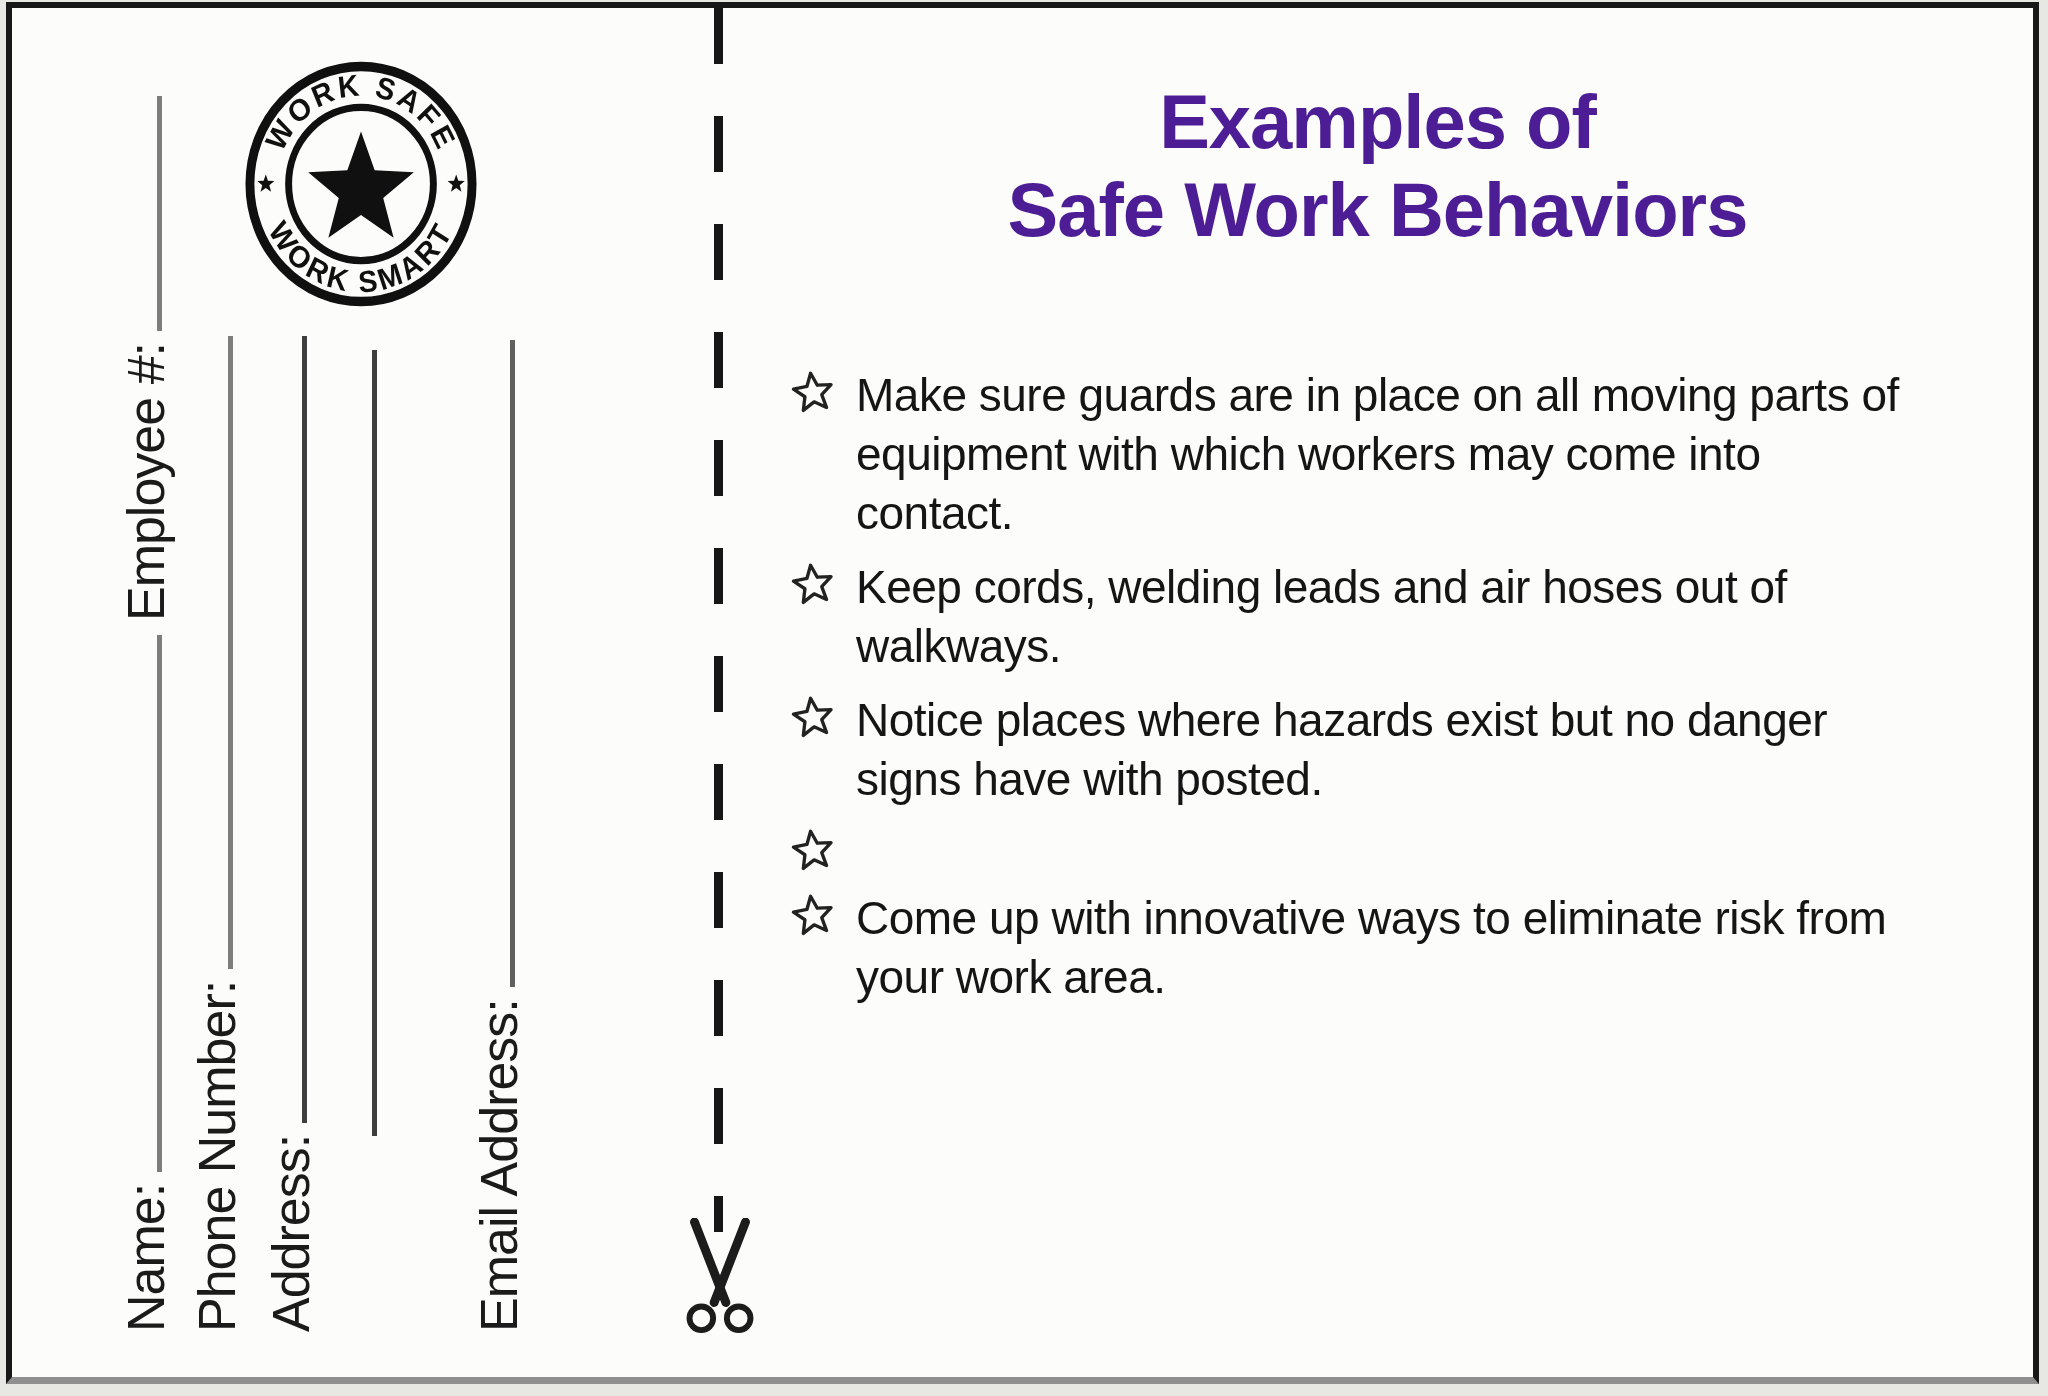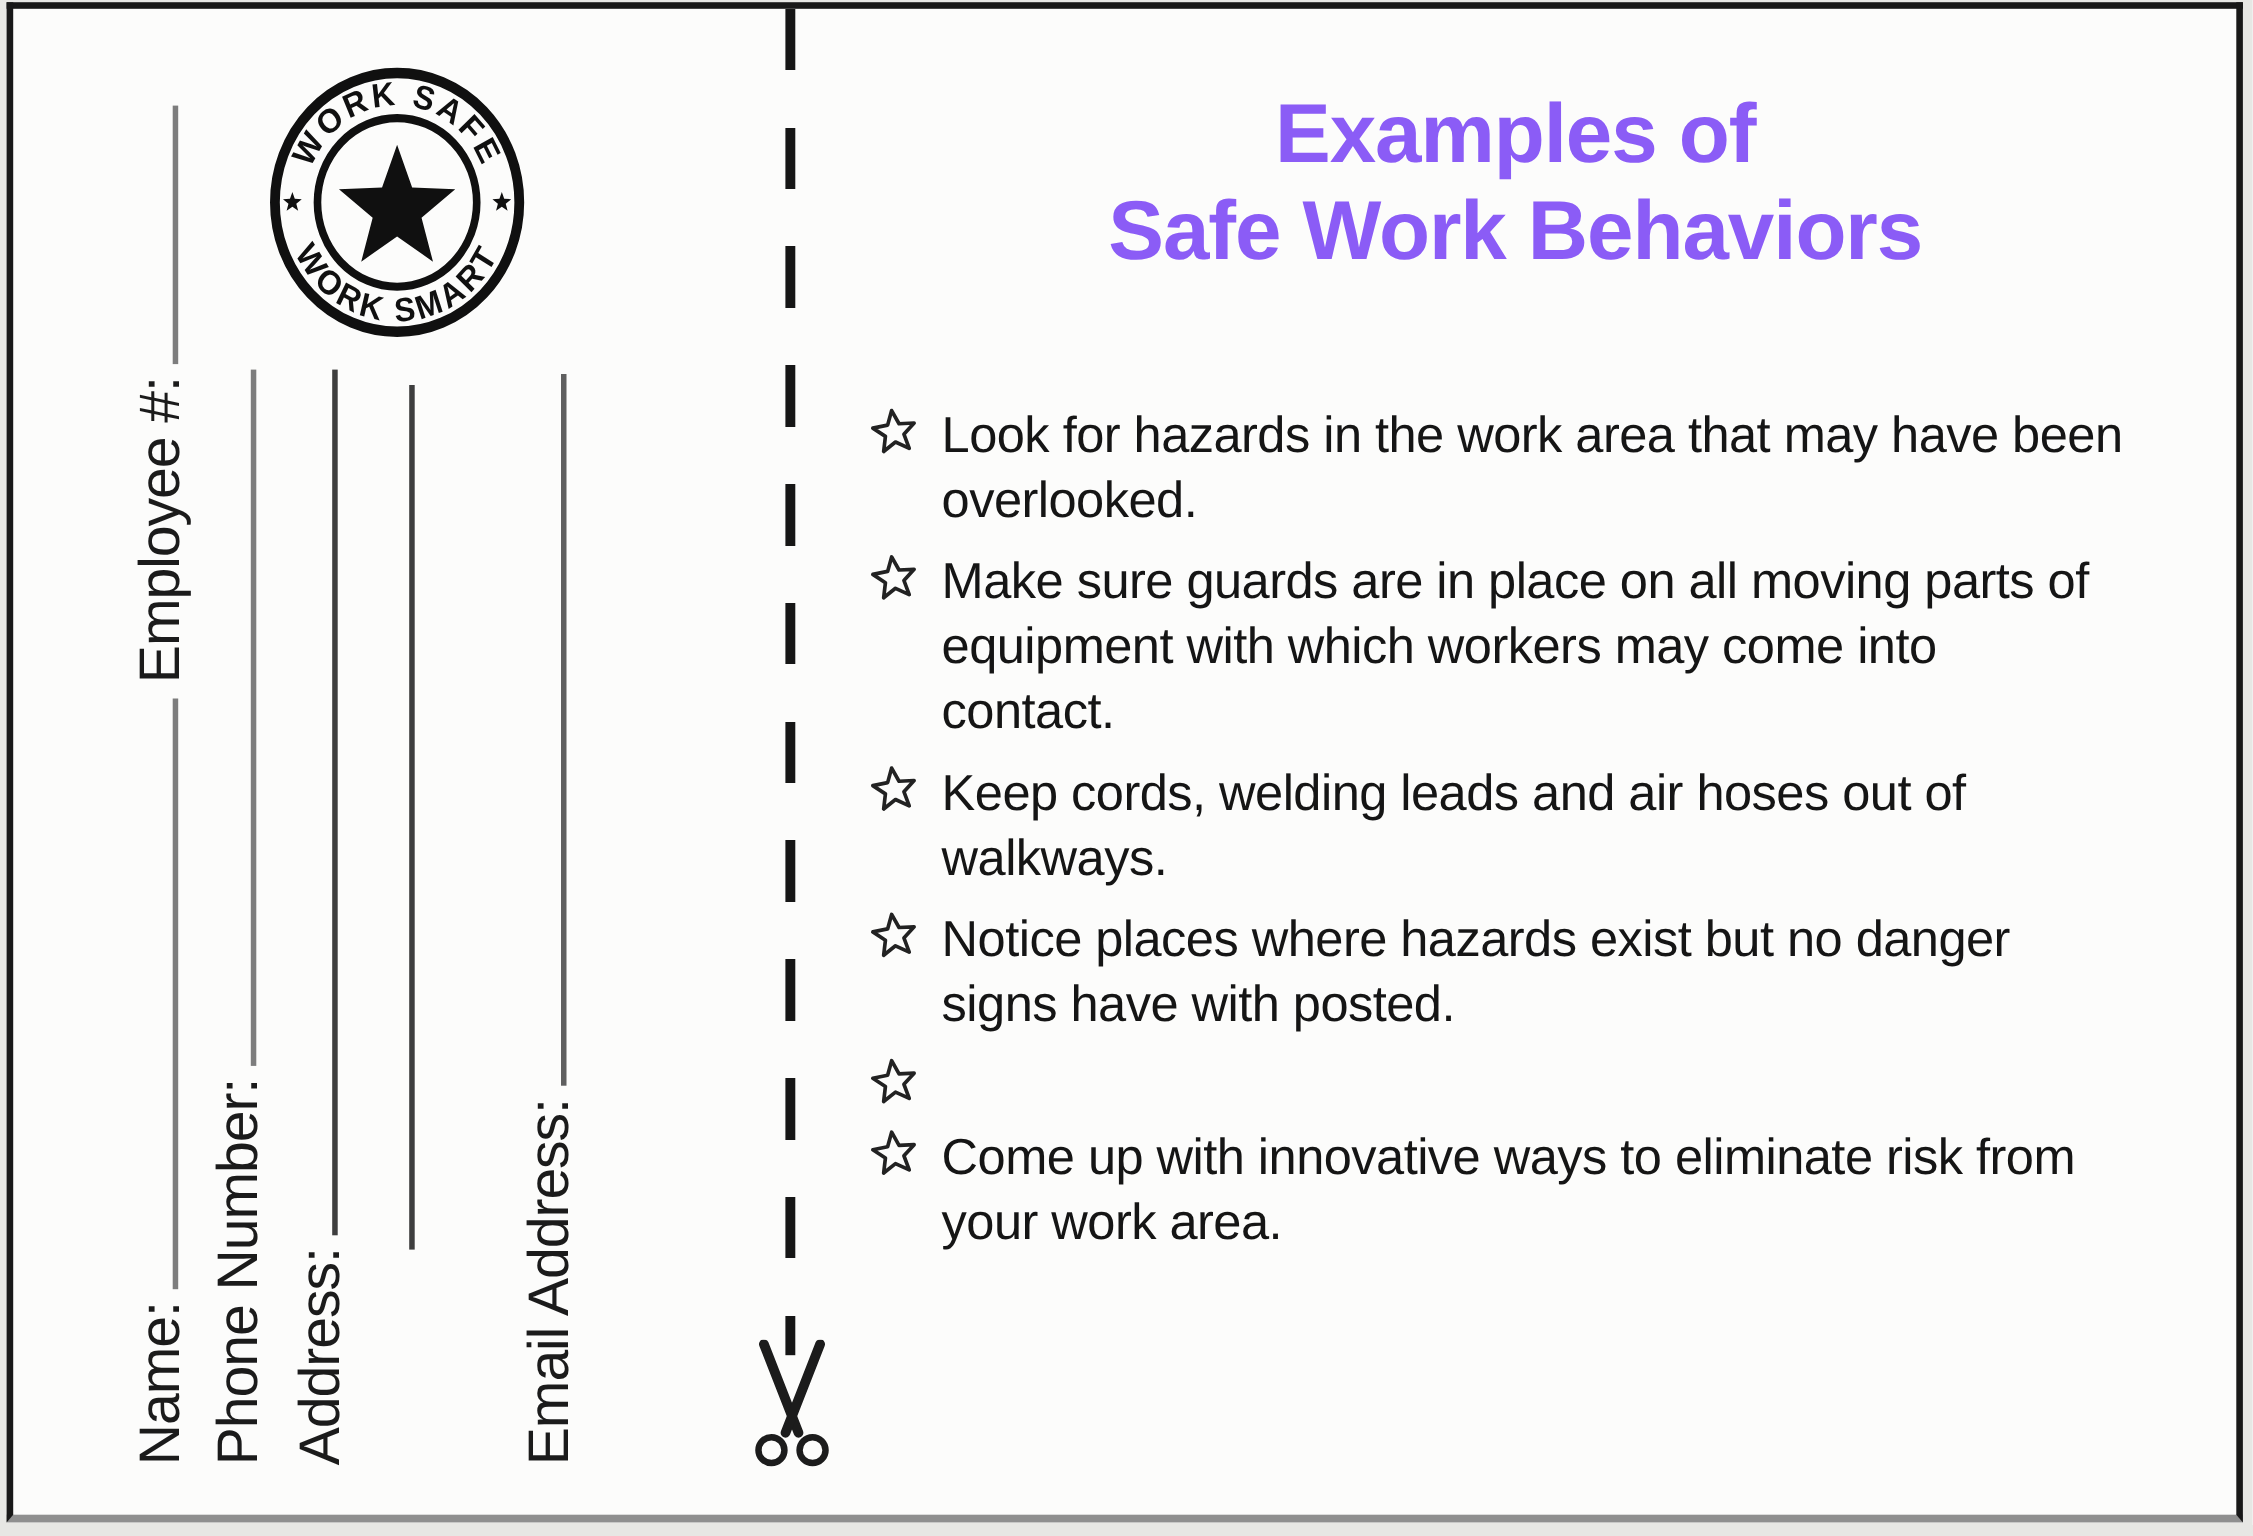--- a/index.html
+++ b/index.html
@@ -29,21 +29,21 @@
   .emp-label{margin-left:14px;}
 
   
   .dashes{position:absolute;left:702px;top:0;width:9px;height:1224px;
           background:repeating-linear-gradient(to bottom,#161616 0 56px,transparent 56px 108px);}
   .scissors{position:absolute;left:664px;top:1210px;}
 
   
   .panel-right{position:absolute;left:714px;right:4px;top:0;bottom:0;padding-top:70px;box-sizing:border-box;}
   .title{margin:0;text-align:center;font-weight:bold;font-size:76px;line-height:88px;
-         letter-spacing:-1px;color:#8b5cf6;white-space:pre-line;}
+         letter-spacing:-1px;color:#4c1d95;white-space:pre-line;}
   .list{list-style:none;margin:112px 0 0 0;padding:0 30px 0 64px;}
   .list li{display:flex;align-items:flex-start;margin-bottom:15px;}
   .star-bullet{flex:0 0 auto;margin-top:4px;transform:rotate(-7deg);}
   .item-text{margin-left:20px;font-size:46px;line-height:59px;letter-spacing:-0.5px;
              color:#151515;white-space:pre-line;}
 </style>
 </head>
 <body>
 
 <div class="page">
@@ -103,27 +103,20 @@
     </svg>
 
     <div class="panel-right">
       <h1 class="title">Examples of
 Safe Work Behaviors</h1>
       <ul class="list">
         <li>
           <svg class="star-bullet" width="46" height="46" viewBox="0 0 44 44">
             <polygon points="22,3 27,15.1 40.1,16.1 30.1,24.6 33.2,37.4 22,30.5 10.8,37.4 13.9,24.6 3.9,16.1 17,15.1" fill="none" stroke="#222" stroke-width="3.2" stroke-linejoin="round"></polygon>
           </svg>
-          <span class="item-text">Look for hazards in the work area that may have been
-overlooked.</span>
-        </li>
-        <li>
-          <svg class="star-bullet" width="46" height="46" viewBox="0 0 44 44">
-            <polygon points="22,3 27,15.1 40.1,16.1 30.1,24.6 33.2,37.4 22,30.5 10.8,37.4 13.9,24.6 3.9,16.1 17,15.1" fill="none" stroke="#222" stroke-width="3.2" stroke-linejoin="round"></polygon>
-          </svg>
           <span class="item-text">Make sure guards are in place on all moving parts of
 equipment with which workers may come into
 contact.</span>
         </li>
         <li>
           <svg class="star-bullet" width="46" height="46" viewBox="0 0 44 44">
             <polygon points="22,3 27,15.1 40.1,16.1 30.1,24.6 33.2,37.4 22,30.5 10.8,37.4 13.9,24.6 3.9,16.1 17,15.1" fill="none" stroke="#222" stroke-width="3.2" stroke-linejoin="round"></polygon>
           </svg>
           <span class="item-text">Keep cords, welding leads and air hoses out of
 walkways.</span>

